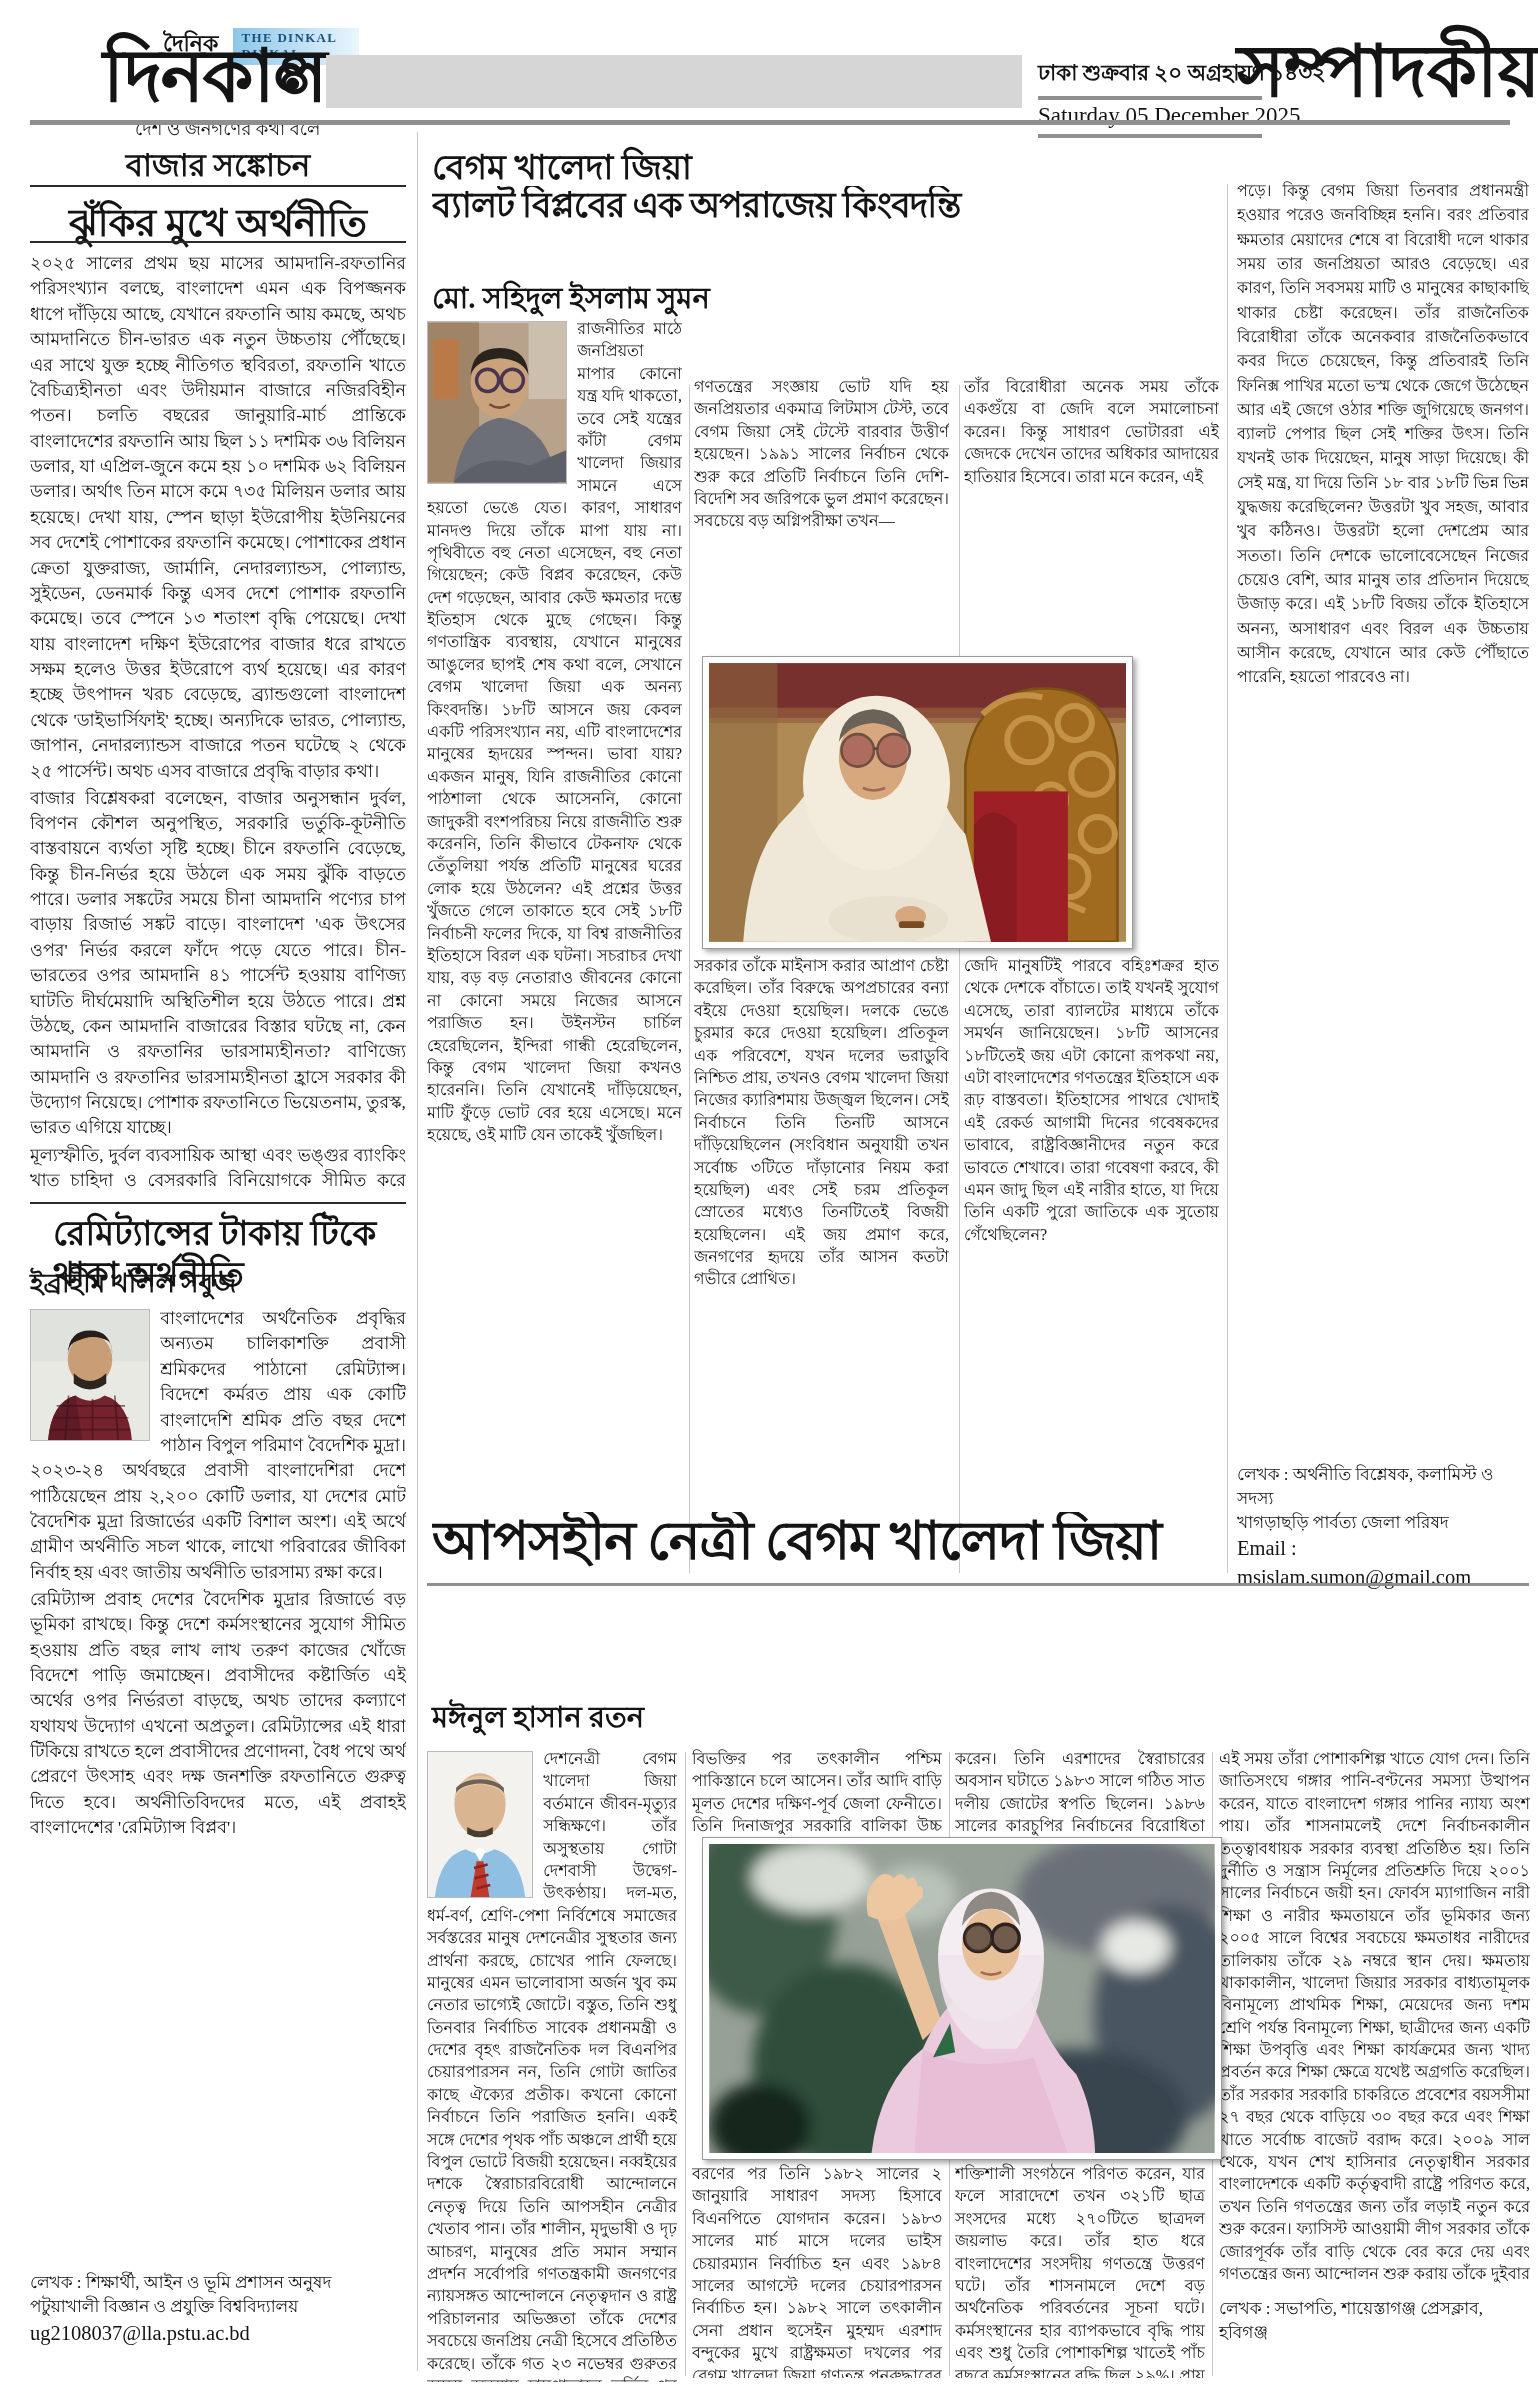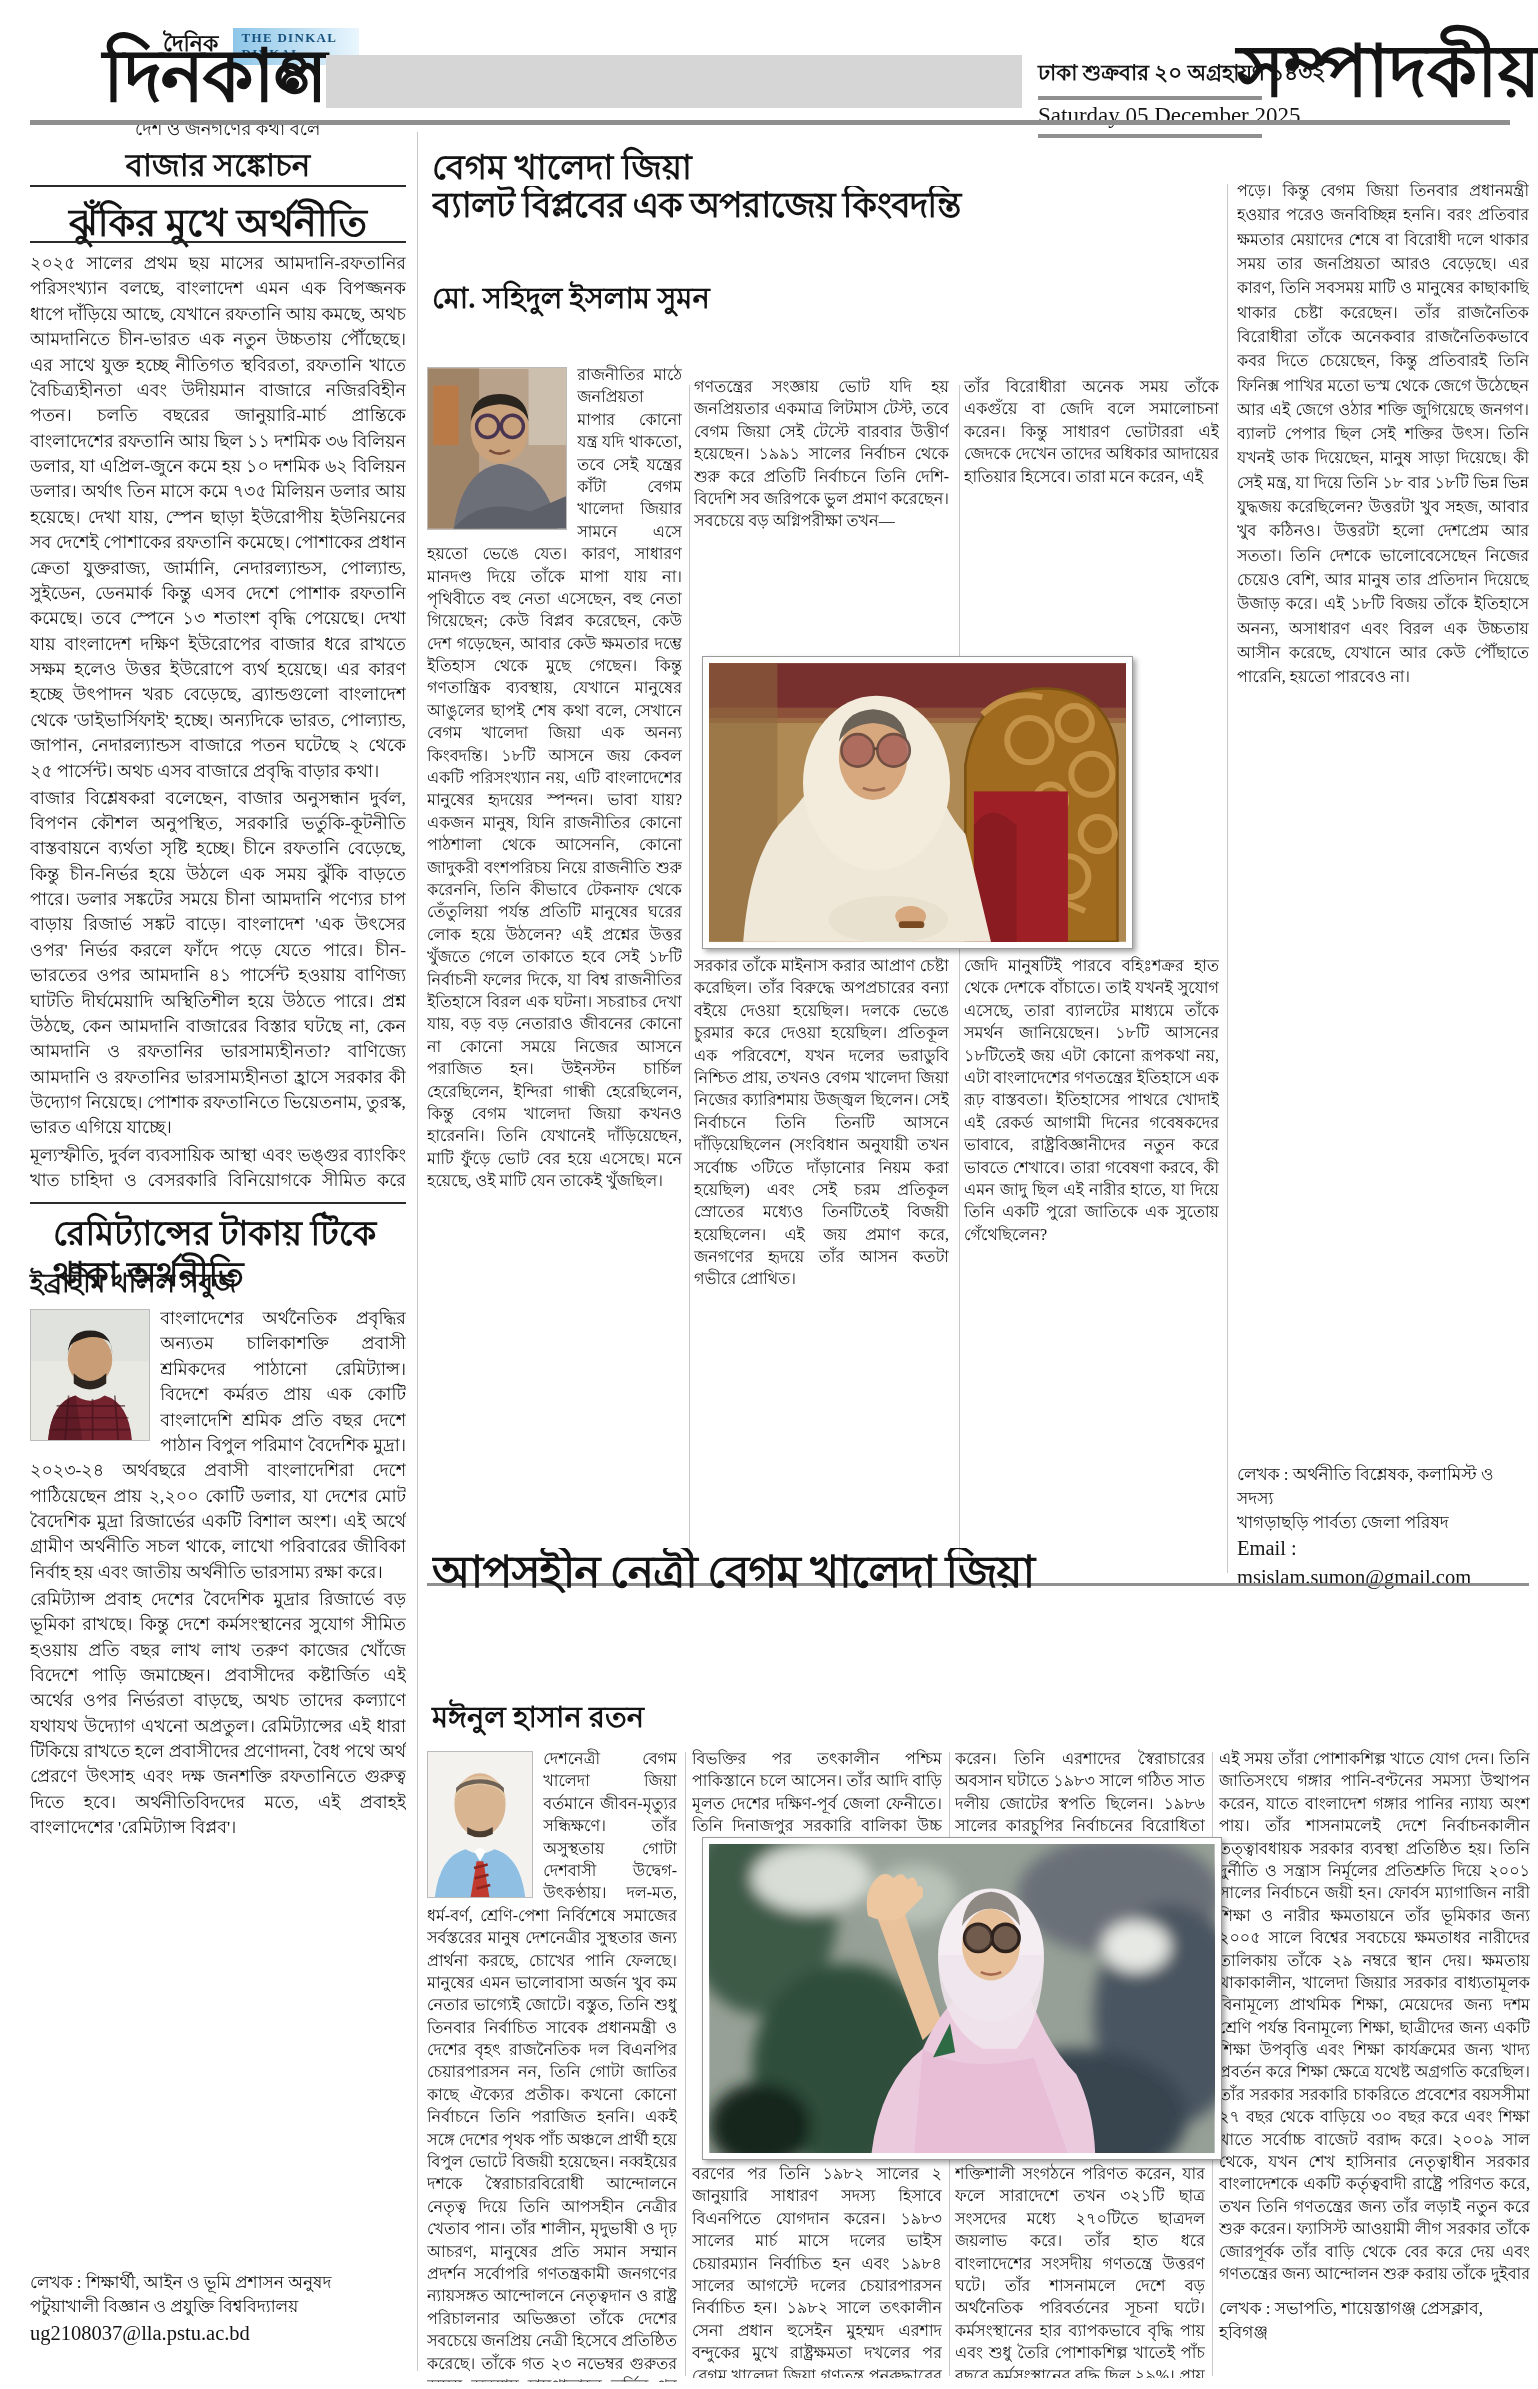--- a/index.html
+++ b/index.html
@@ -116,21 +116,21 @@
   </div>
 
   <div class="kicker abs" style="left:432px;top:141px;">বেগম খালেদা জিয়া</div>
   <div class="headline abs" style="left:432px;top:186px;width:1068px;white-space:nowrap;overflow:hidden;">ব্যালট বিপ্লবের এক অপরাজেয় কিংবদন্তি</div>
   <div class="byline abs" style="left:432px;top:275px;">মো. সহিদুল ইসলাম সুমন</div>
 
   <div class="abs hairline" style="left:689px;top:385px;width:0.9px;height:1188px;"></div>
   <div class="abs hairline" style="left:959px;top:385px;width:0.9px;height:1188px;"></div>
   <div class="abs hairline" style="left:1227px;top:184px;width:0.9px;height:1389px;"></div>
 
-  <div class="colbody just abs" style="left:427px;top:318px;width:255px;height:1255px;margin-top:46px;">
+  <div class="colbody just abs" style="left:427px;top:318px;width:255px;height:1255px;">
     <svg class="avatar" width="138" height="161" viewBox="0 0 162 188">
       <rect width="162" height="188" fill="#b9a28c"></rect>
       <rect x="0" y="0" width="60" height="188" fill="#a08468"></rect>
       <rect x="6" y="20" width="30" height="70" fill="#c4763b" opacity="0.7"></rect>
       <rect x="118" y="0" width="44" height="90" fill="#cdbfae"></rect>
       <path d="M30 188 Q40 120 84 112 Q140 118 152 188 Z" fill="#6d6f78"></path>
       <path d="M30 188 Q60 150 120 168 L162 150 L162 188 Z" fill="#5d6069"></path>
       <ellipse cx="84" cy="72" rx="34" ry="40" fill="#caa27c"></ellipse>
       <path d="M50 62 Q52 30 84 30 Q116 30 118 62 Q112 44 84 42 Q56 44 50 62 Z" fill="#2a241f"></path>
       <g fill="none" stroke="#4a3550" stroke-width="4">
@@ -210,21 +210,21 @@
       <path d="M180 146 Q192 152 206 146" stroke="#9c6a50" stroke-width="3" fill="none"></path>
 
       <ellipse cx="210" cy="300" rx="70" ry="28" fill="#e9e1cf"></ellipse>
       <ellipse cx="236" cy="296" rx="18" ry="12" fill="#d7a77d"></ellipse>
       <rect x="222" y="302" width="30" height="8" rx="4" fill="#7a4a22"></rect>
     </svg>
   </div>
 
   <div class="rule abs" style="left:427px;top:1583px;width:1102px;height:2.6px;"></div>
 
-  <div class="headline abs" style="left:432px;top:1548px;width:1094px;white-space:nowrap;overflow:hidden;font-size:44px;">আপসহীন নেত্রী বেগম খালেদা জিয়া</div>
+  <div class="headline abs" style="left:432px;top:1512px;width:1094px;white-space:nowrap;overflow:hidden;font-size:53px;">আপসহীন নেত্রী বেগম খালেদা জিয়া</div>
   <div class="byline abs" style="left:432px;top:1694px;">মঈনুল হাসান রতন</div>
 
   <div class="abs hairline" style="left:685px;top:1752px;width:0.9px;height:624px;"></div>
   <div class="abs hairline" style="left:949px;top:1752px;width:0.9px;height:624px;"></div>
   <div class="abs hairline" style="left:1212px;top:1752px;width:0.9px;height:624px;"></div>
 
   <div class="colbody just abs" style="left:427px;top:1748px;width:250px;height:634px;">
     <svg class="avatar" width="104" height="145" viewBox="0 0 122 170">
       <rect width="122" height="170" fill="#f3f2ee"></rect>
       <ellipse cx="61" cy="62" rx="30" ry="37" fill="#d9b592"></ellipse>

